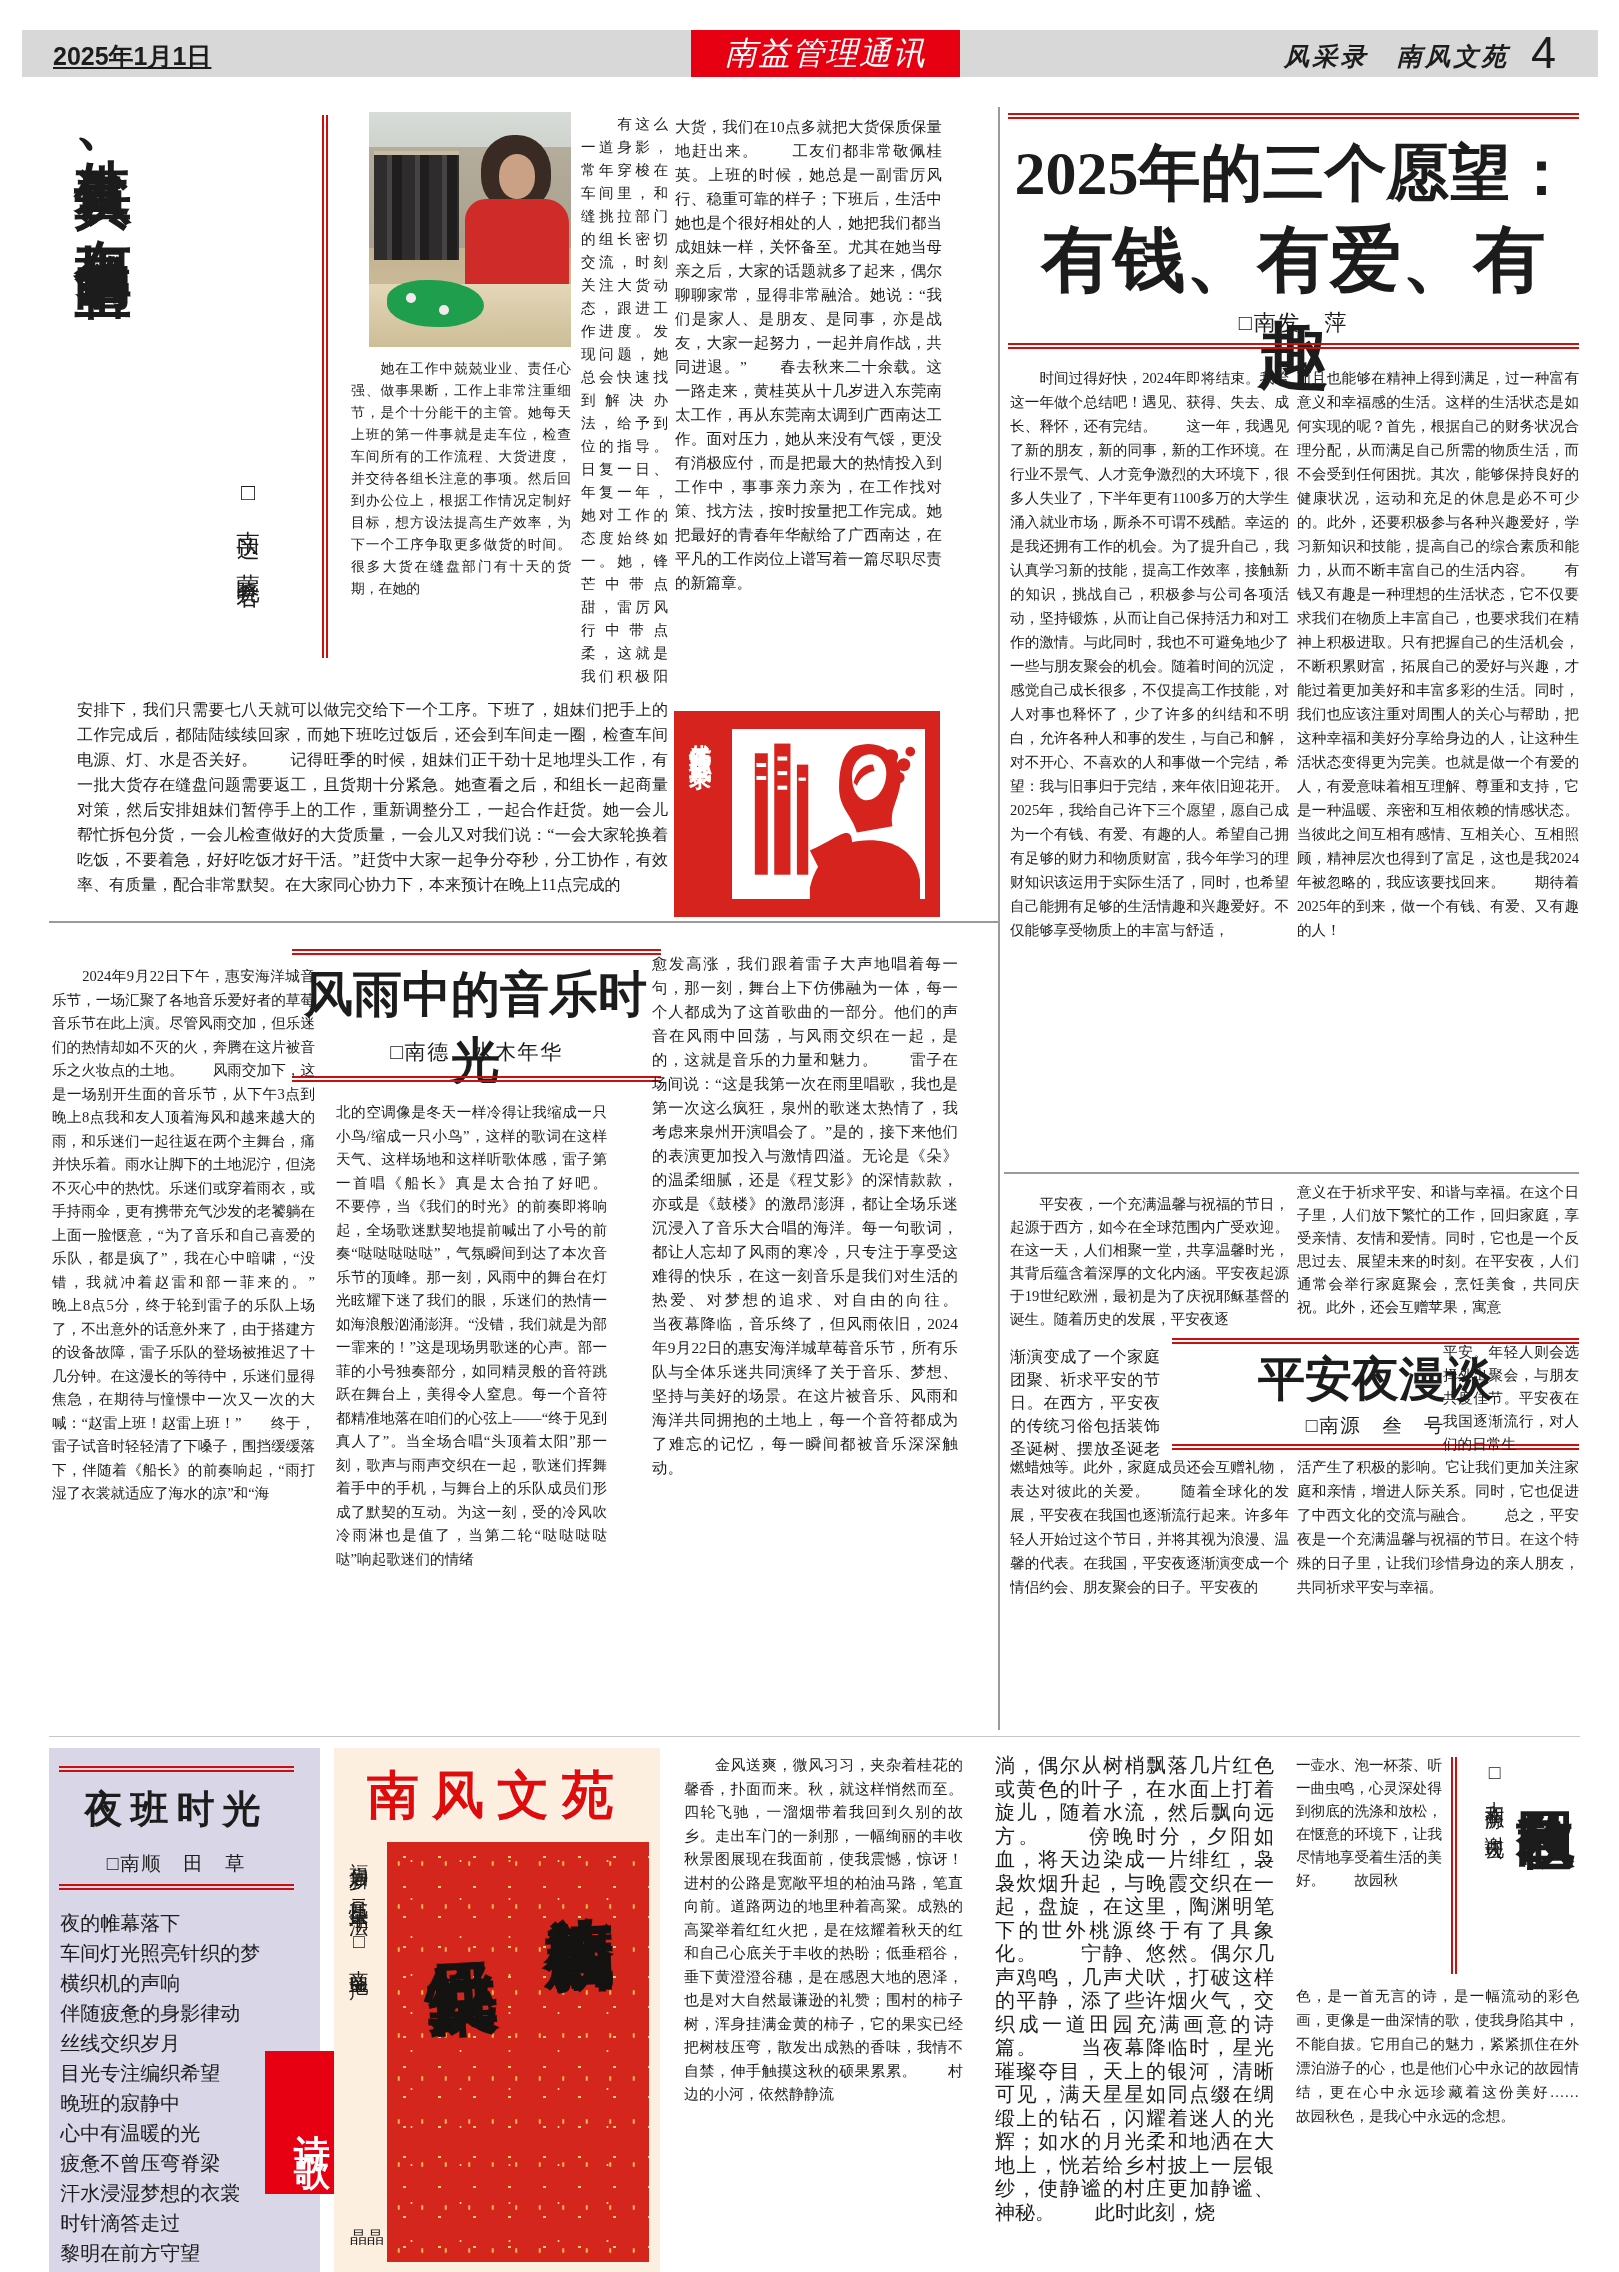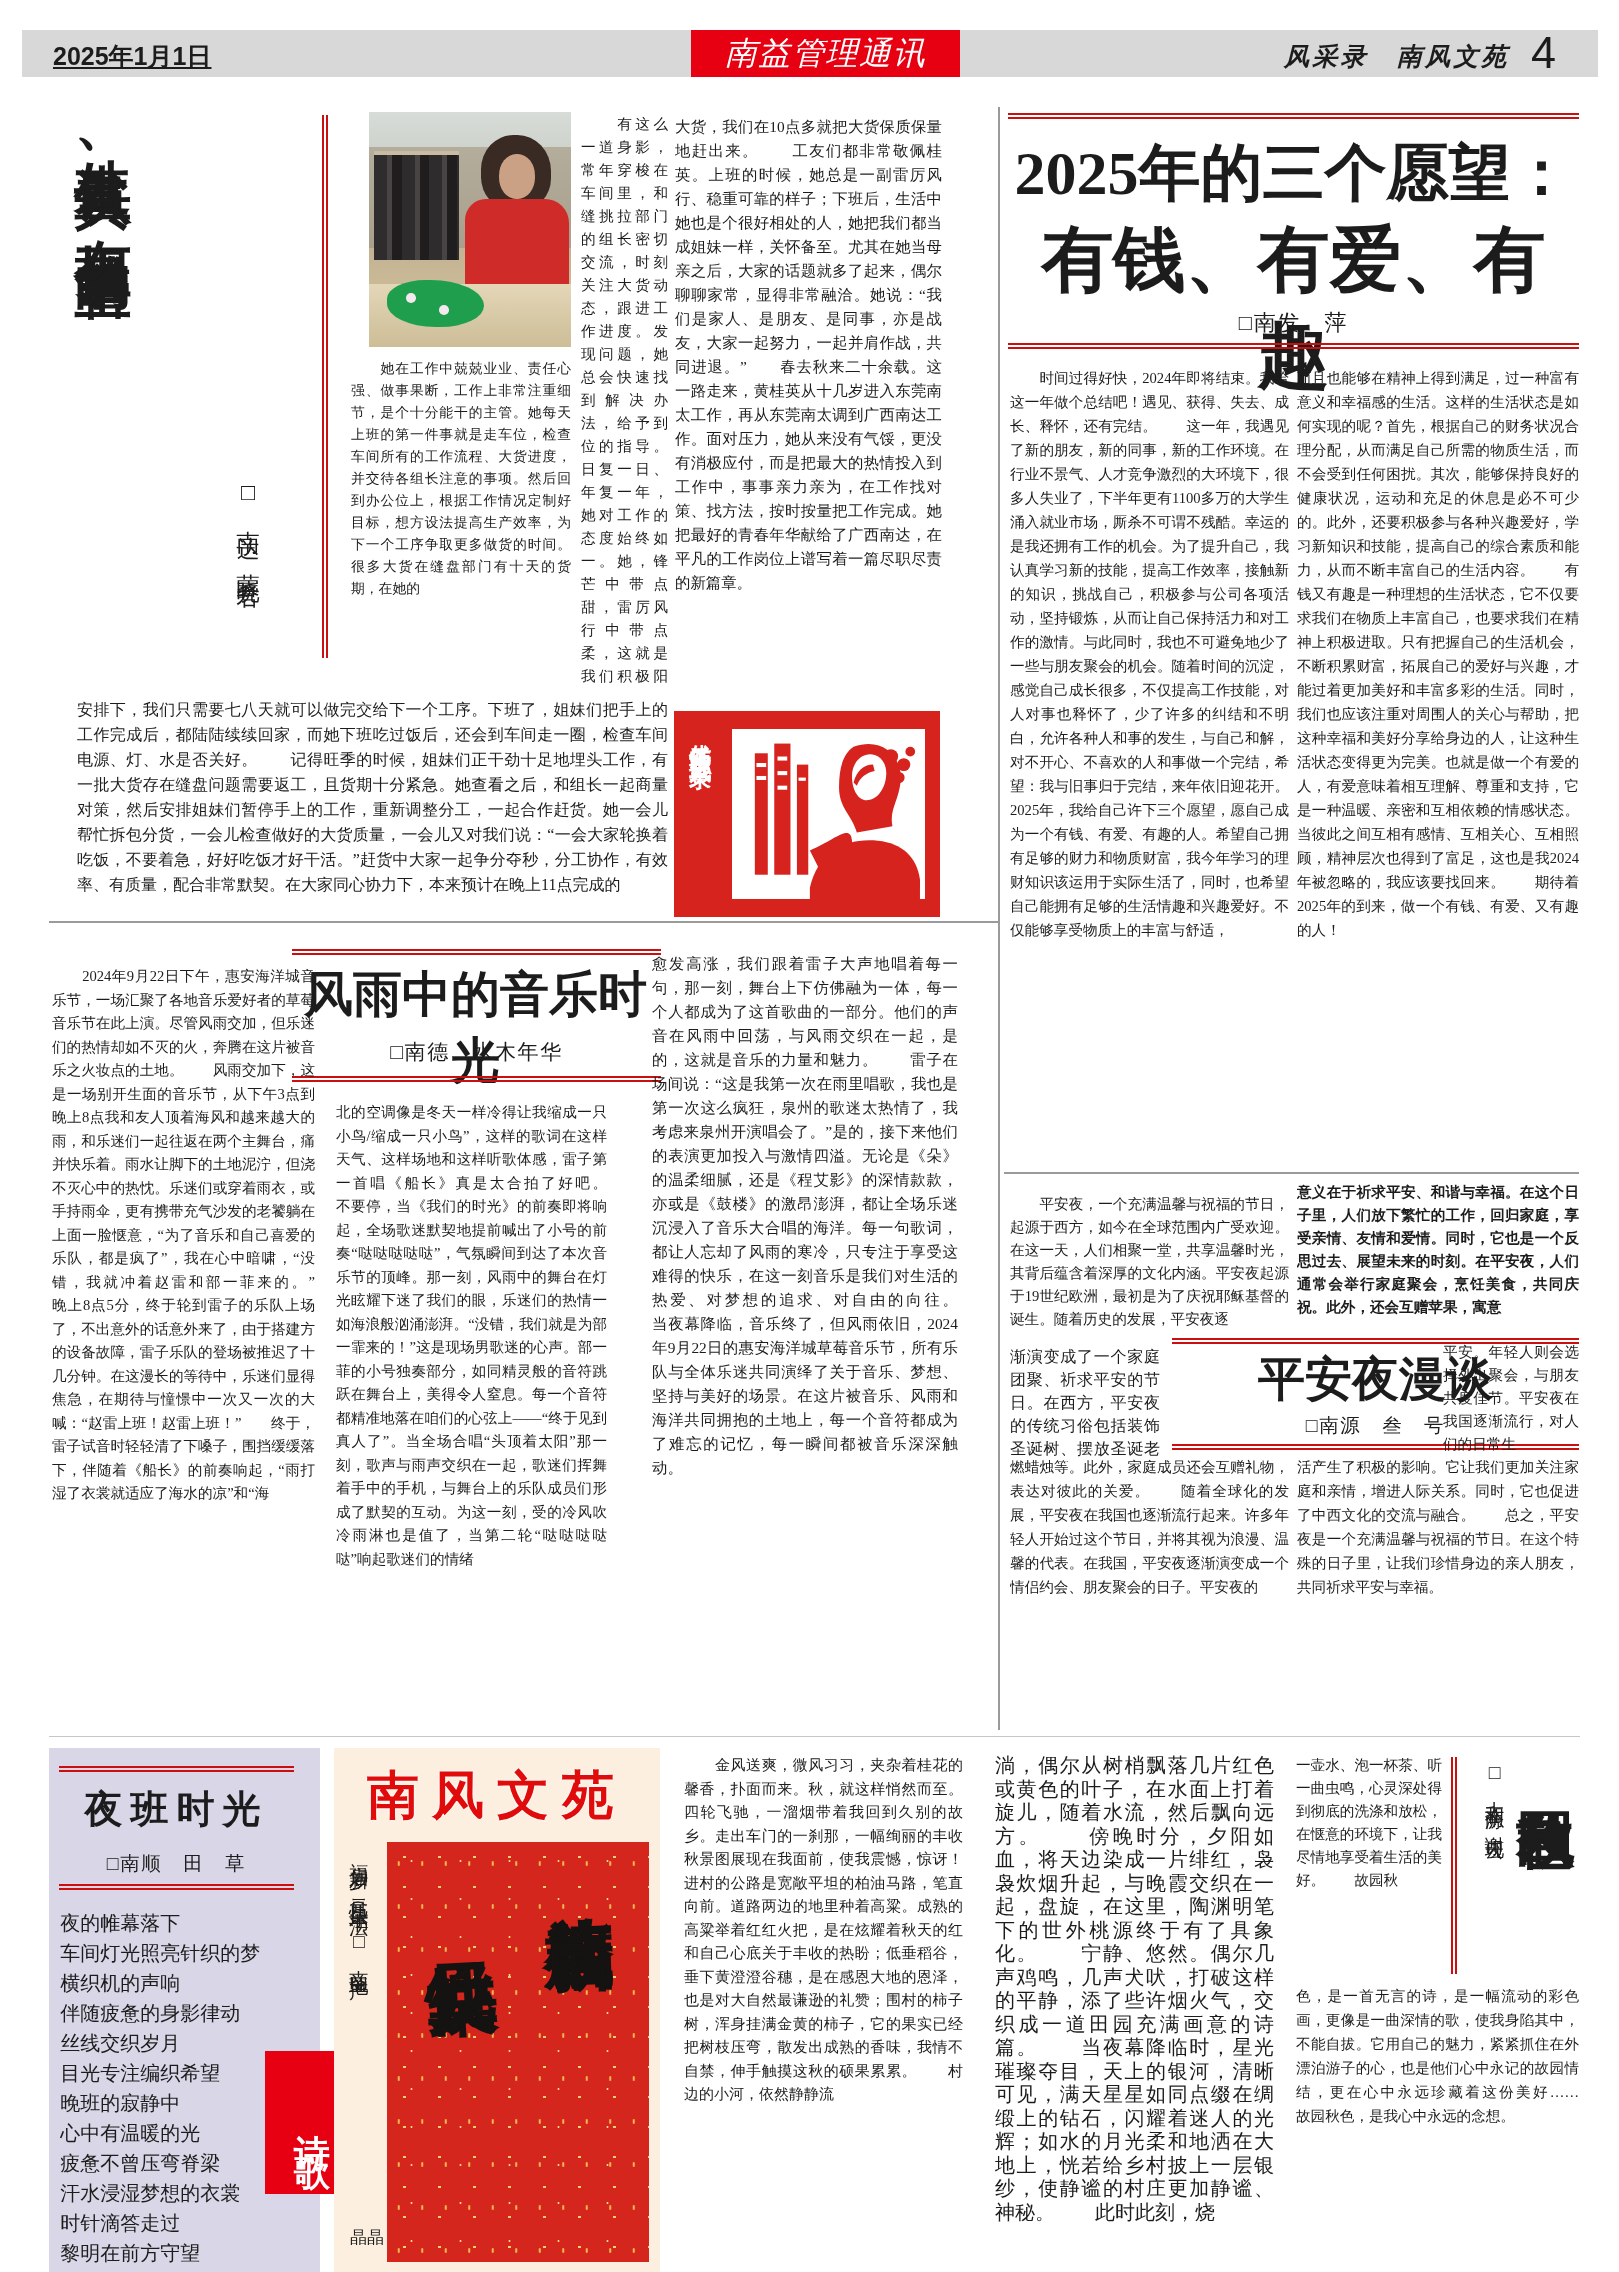--- a/index.html
+++ b/index.html
@@ -133,21 +133,21 @@
   <div class="abs jt" style="left:1010px;top:1345px;width:150px;height:112px;font-size:16px;line-height:23px;">渐演变成了一个家庭团聚、祈求平安的节日。在西方，平安夜的传统习俗包括装饰圣诞树、摆放圣诞老人、点</div>
   <div class="abs jt" style="left:1010px;top:1455px;width:279px;height:275px;font-size:14.6px;line-height:24px;">燃蜡烛等。此外，家庭成员还会互赠礼物，表达对彼此的关爱。　　随着全球化的发展，平安夜在我国也逐渐流行起来。许多年轻人开始过这个节日，并将其视为浪漫、温馨的代表。在我国，平安夜逐渐演变成一个情侣约会、朋友聚会的日子。平安夜的</div>
 
   <div class="abs" style="left:1172px;top:1338px;width:407px;height:115px;">
     <div class="dblrule-h" style="width:407px;"></div>
     <div class="bold center" style="font-size:47px;margin-top:3.2px;">平安夜漫谈</div>
     <div class="center byline" style="font-size:19.4px;margin-top:1.6px;">□南源　叁　号</div>
     <div class="dblrule-h" style="width:407px;margin-top:4.9px;"></div>
   </div>
 
-  <div class="abs jt" style="left:1297px;top:1181px;width:282px;height:159px;font-size:14.6px;line-height:23px;font-weight:bold;">意义在于祈求平安、和谐与幸福。在这个日子里，人们放下繁忙的工作，回归家庭，享受亲情、友情和爱情。同时，它也是一个反思过去、展望未来的时刻。在平安夜，人们通常会举行家庭聚会，烹饪美食，共同庆祝。此外，还会互赠苹果，寓意</div>
+  <div class="abs jt" style="left:1297px;top:1181px;width:282px;height:159px;font-size:14.6px;line-height:23px;">意义在于祈求平安、和谐与幸福。在这个日子里，人们放下繁忙的工作，回归家庭，享受亲情、友情和爱情。同时，它也是一个反思过去、展望未来的时刻。在平安夜，人们通常会举行家庭聚会，烹饪美食，共同庆祝。此外，还会互赠苹果，寓意</div>
   <div class="abs jt" style="left:1443px;top:1341px;width:136px;height:112px;font-size:14.6px;line-height:23px;">平安。年轻人则会选择外出聚会，与朋友共度佳节。平安夜在我国逐渐流行，对人们的日常生</div>
   <div class="abs jt" style="left:1297px;top:1455px;width:282px;height:275px;font-size:14.6px;line-height:24px;">活产生了积极的影响。它让我们更加关注家庭和亲情，增进人际关系。同时，它也促进了中西文化的交流与融合。　　总之，平安夜是一个充满温馨与祝福的节日。在这个特殊的日子里，让我们珍惜身边的亲人朋友，共同祈求平安与幸福。</div>
 
   <div class="abs thinrule" style="left:49px;top:1736px;width:1531px;height:0.8px;background:#c6c6c6;"></div>
 
   <div class="abs poembox">
     <div class="abs dblrule-h" style="left:9.7px;top:18px;width:235px;"></div>
     <div class="abs bold center" style="left:0;top:36px;width:255px;font-size:38px;letter-spacing:8px;">夜班时光</div>
     <div class="abs center byline" style="left:0;top:102px;width:255px;font-size:19.4px;">□南顺　田　草</div>
     <div class="abs dblrule-h" style="left:9.7px;top:136px;width:235px;"></div>

